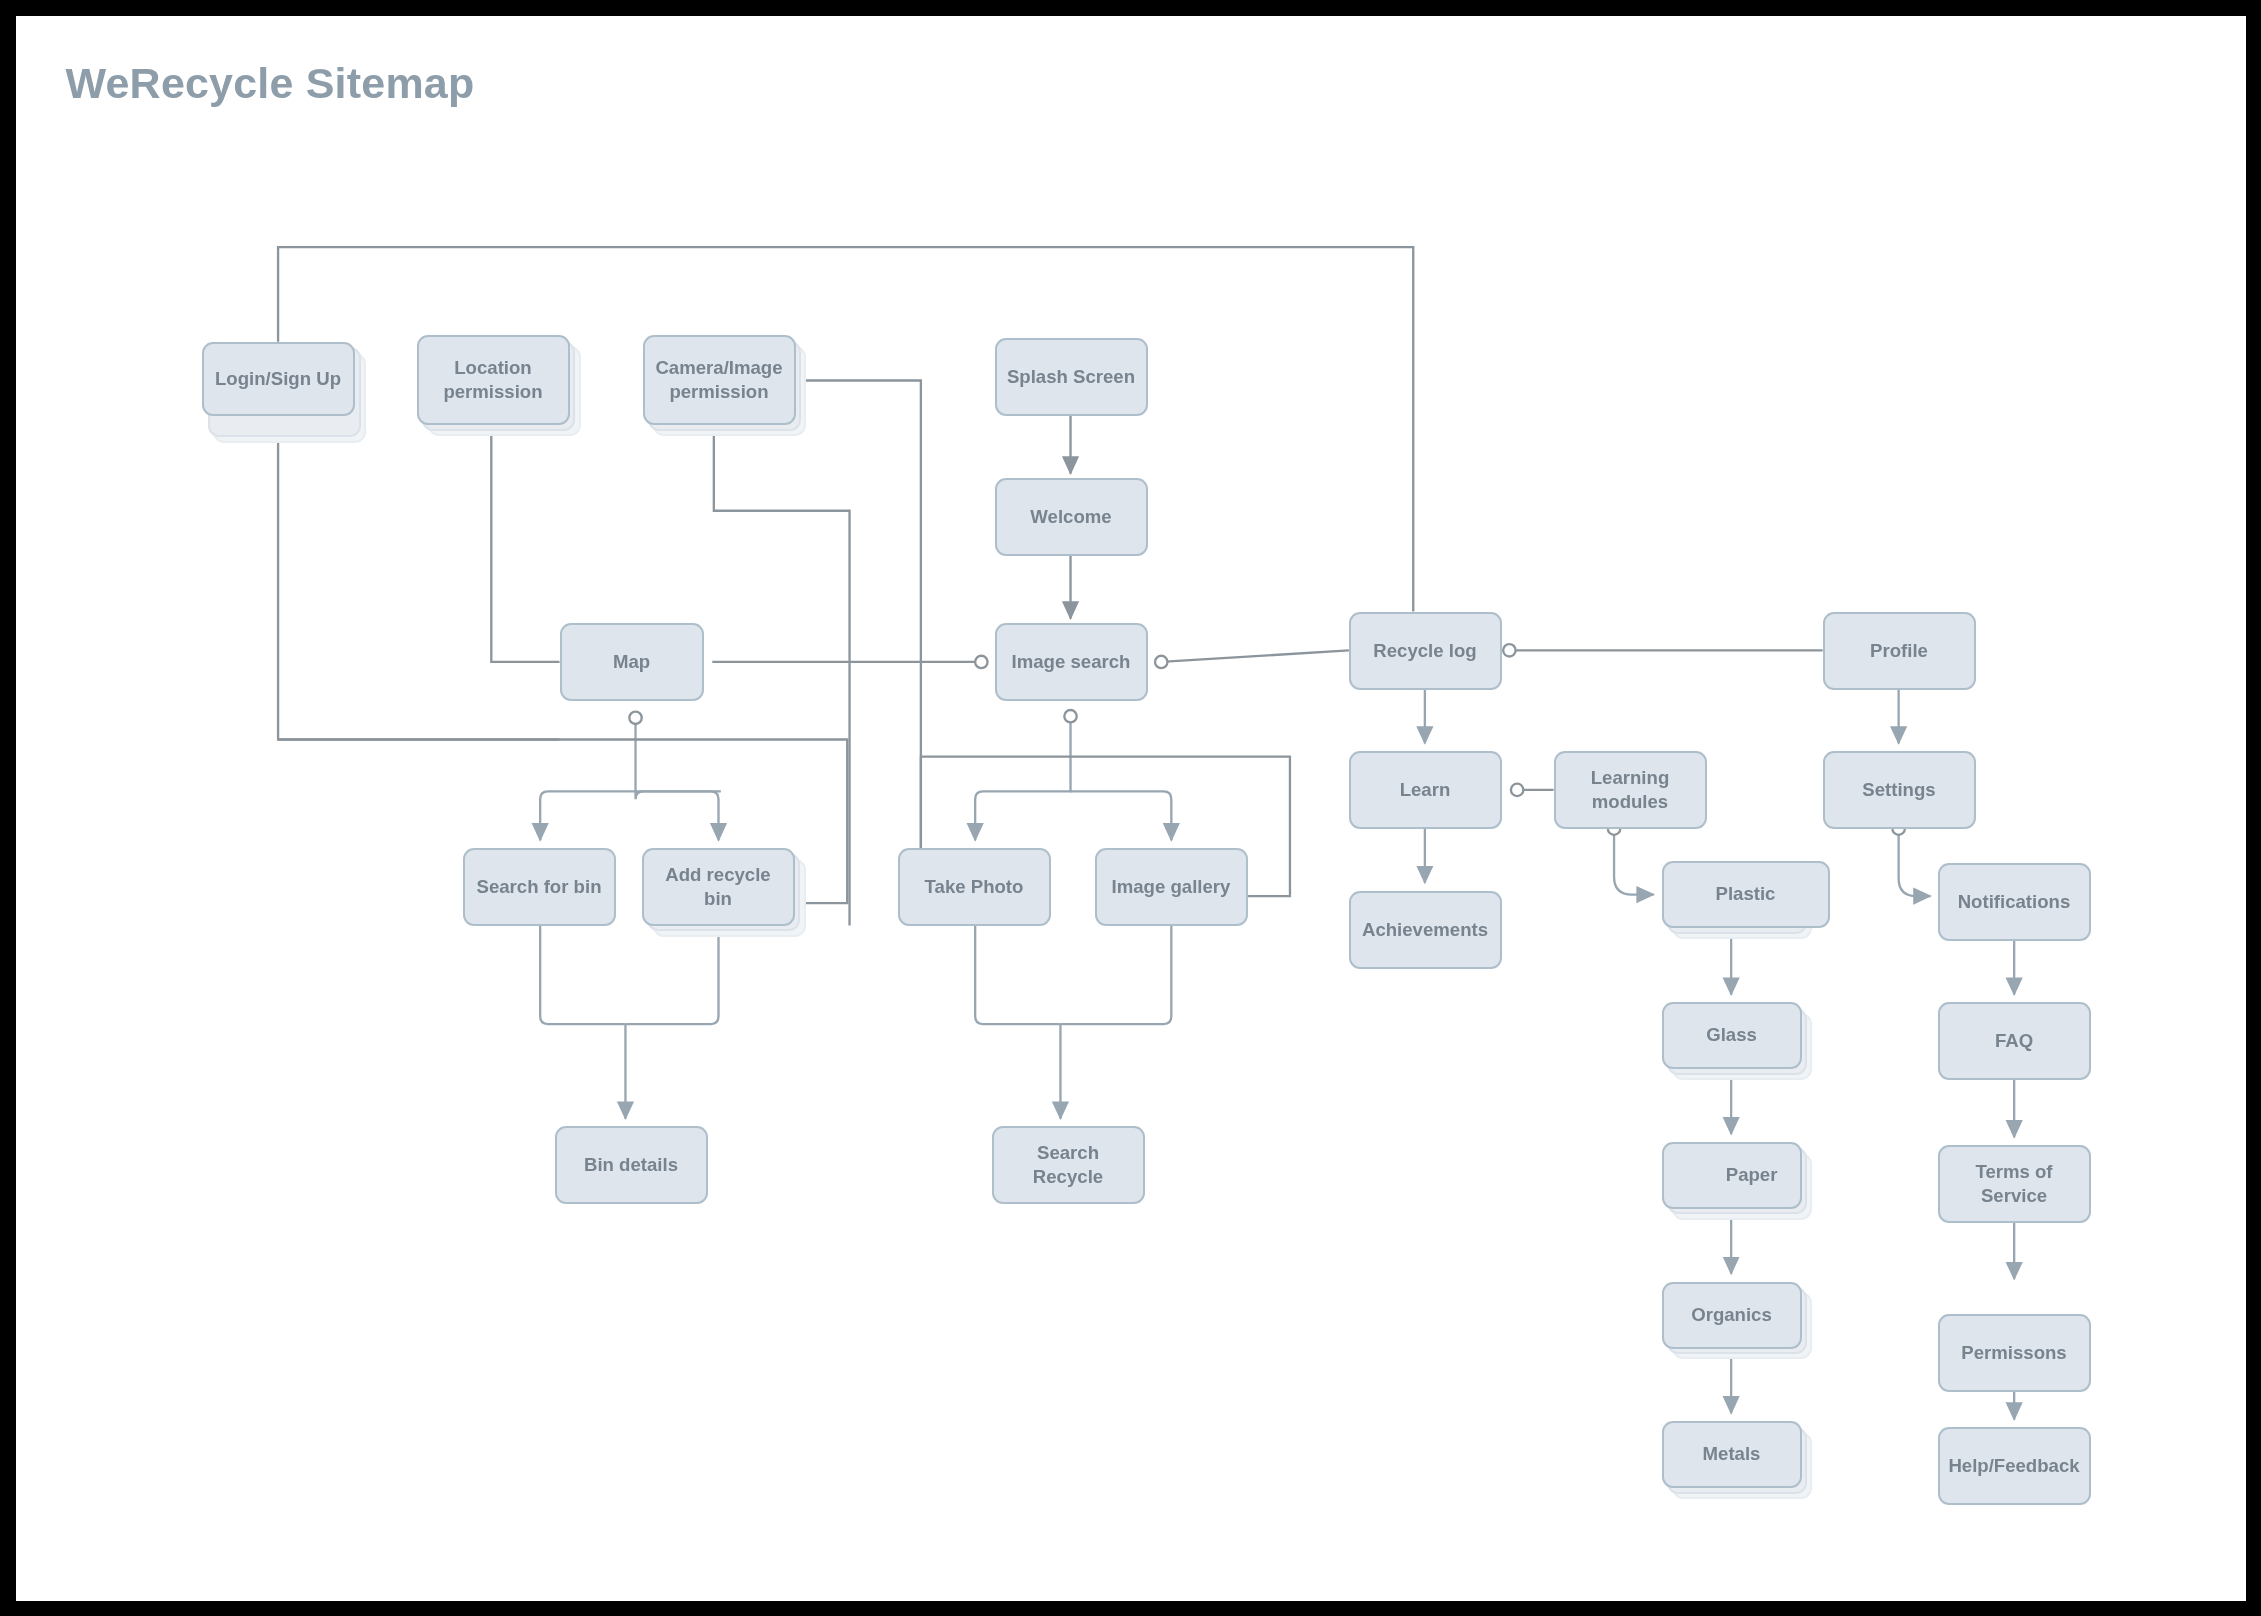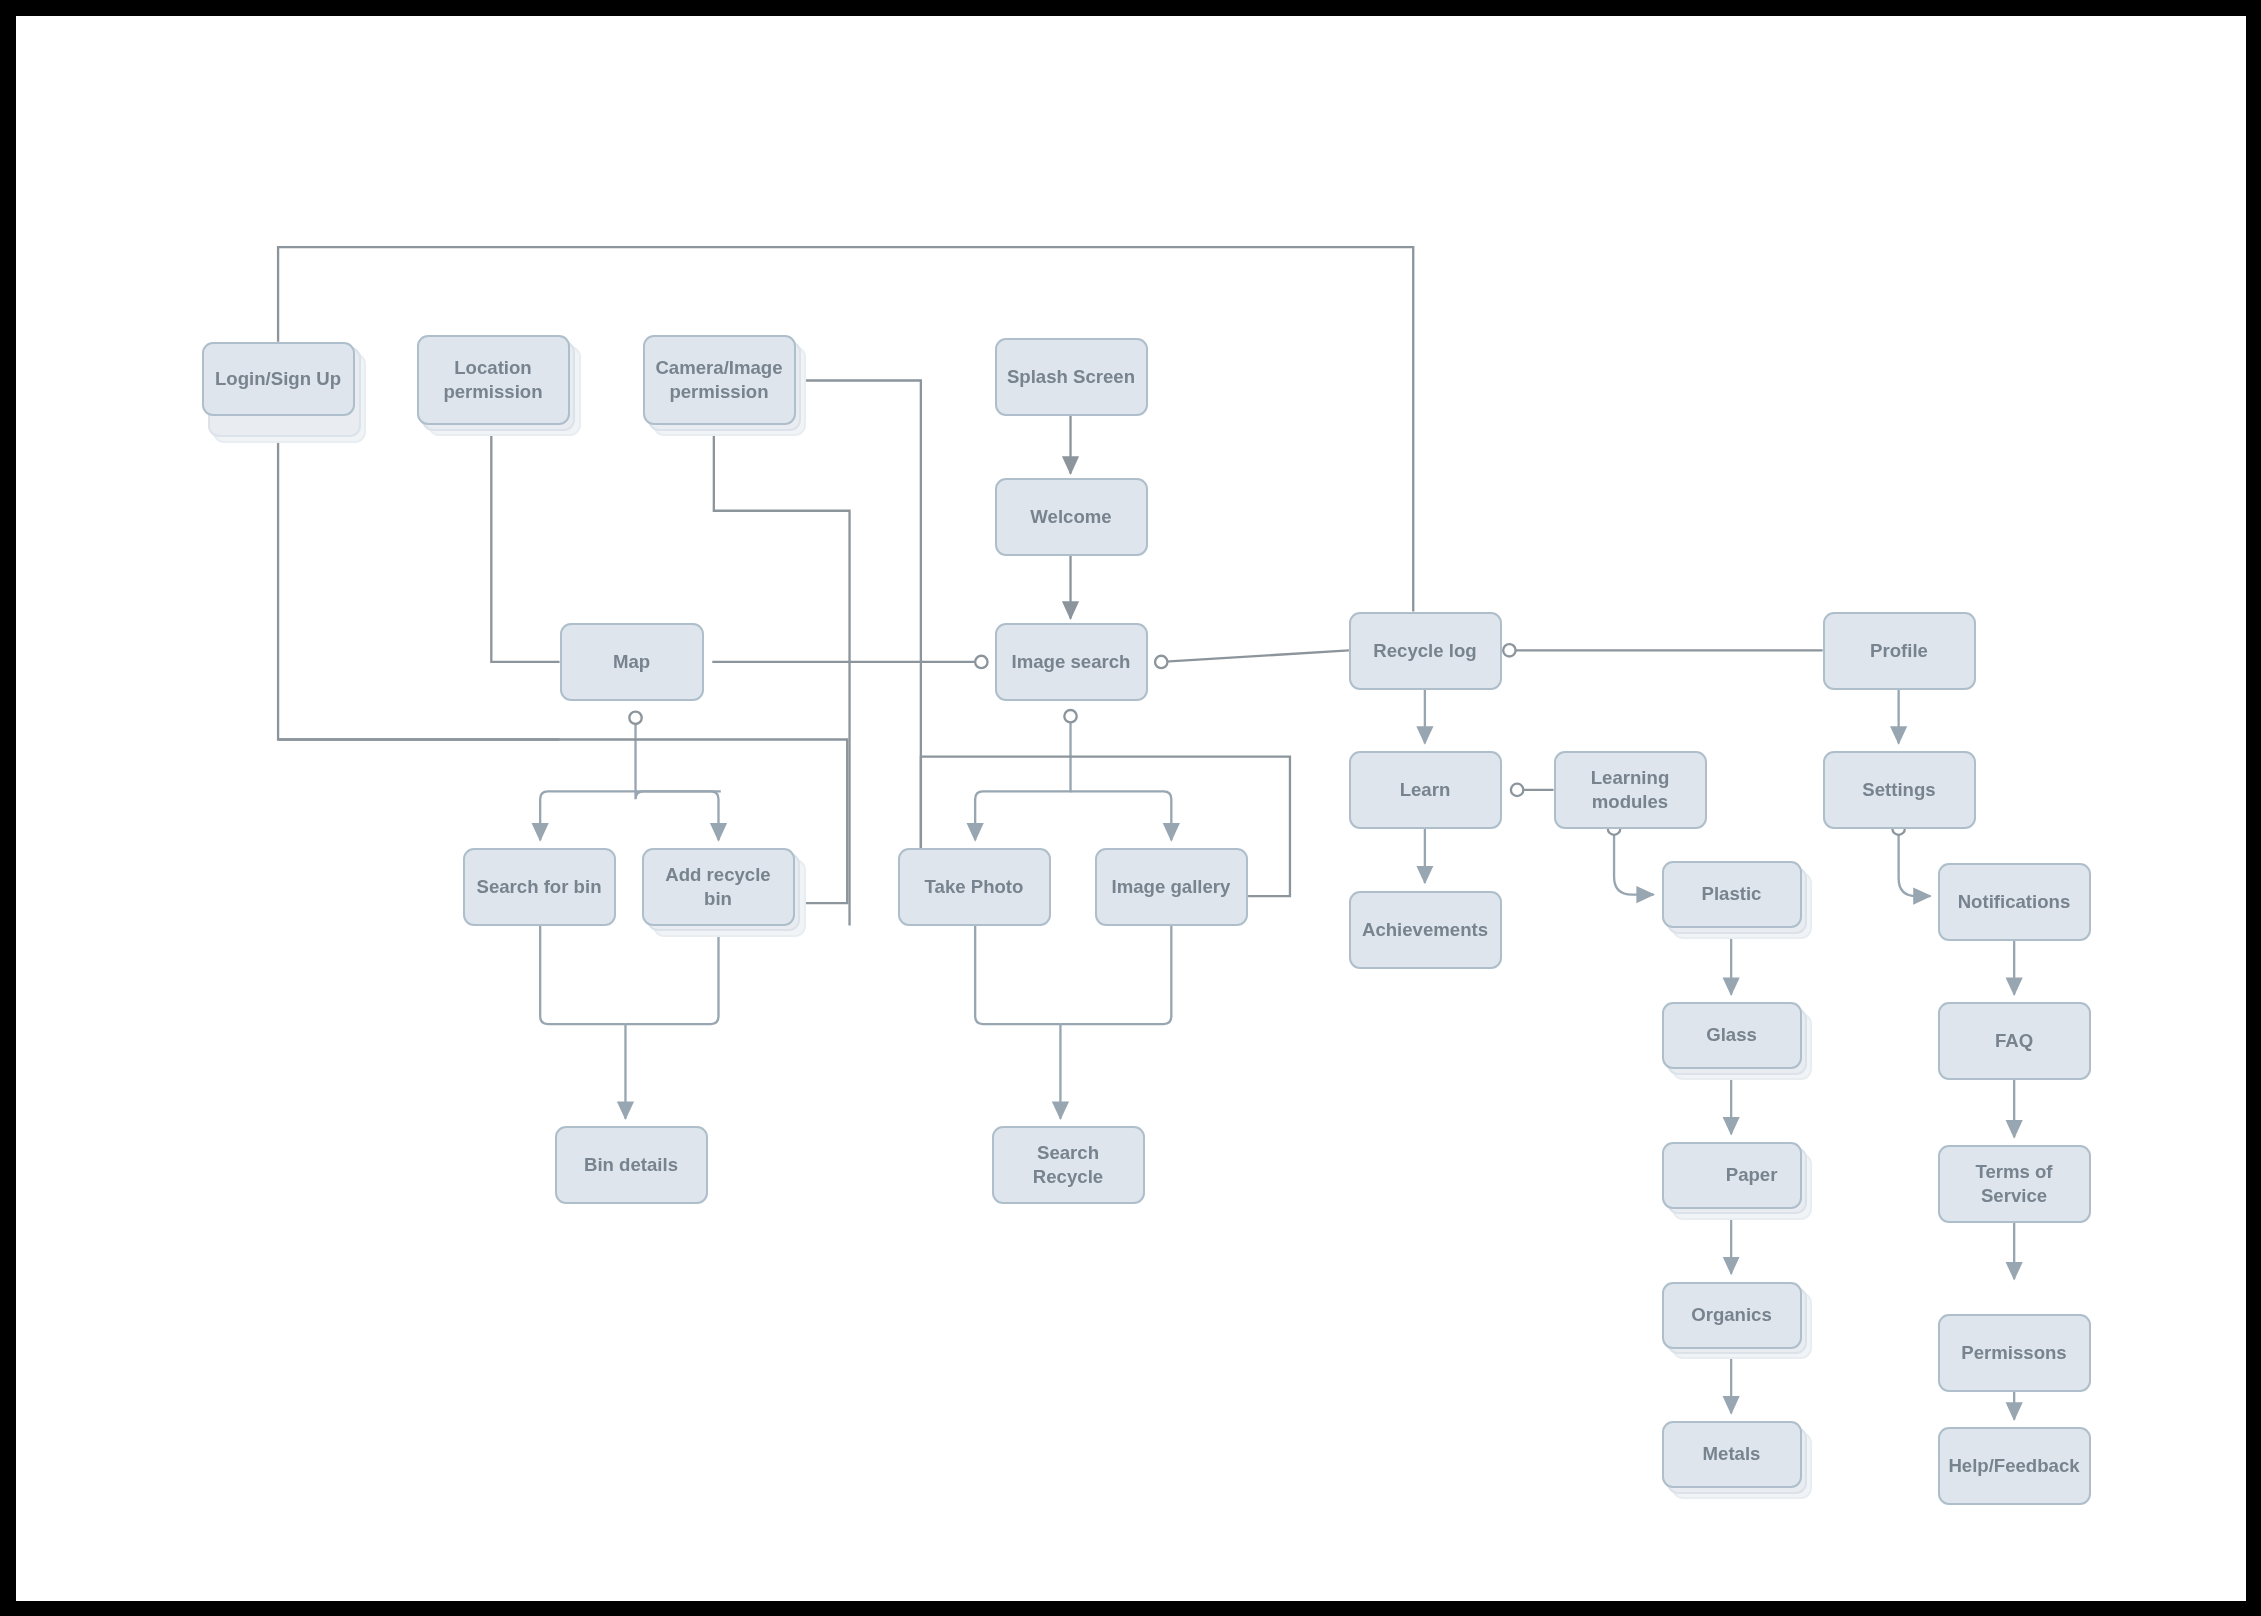--- a/index.html
+++ b/index.html
@@ -14,20 +14,21 @@
   .stack{position:absolute;box-sizing:border-box;border-radius:11px;z-index:3;}
   .stack.s1{background:#e9edf2;border:2.3px solid #dbe2e9;}
   .stack.s2{background:#f1f4f7;border:2.3px solid #e8edf1;}
 </style>
 </head>
 <body>
 
 <div id="canvas">
   <div id="page">
 
+    <div id="title">WeRecycle Sitemap</div>
 
     <svg id="edges" viewBox="0 0 2876 2044" xmlns="http://www.w3.org/2000/svg">
       <defs>
         <marker id="ah" markerWidth="9" markerHeight="9" refX="7.4" refY="4.5" orient="auto" markerUnits="strokeWidth">
           <path d="M0,0.8 L8,4.5 L0,8.2 z" fill="#8c959c"></path>
         </marker>
         <marker id="ahl" markerWidth="9" markerHeight="9" refX="7.4" refY="4.5" orient="auto" markerUnits="strokeWidth">
           <path d="M0,0.8 L8,4.5 L0,8.2 z" fill="#98a6b1"></path>
         </marker>
       </defs>
@@ -173,21 +174,21 @@
           <span>Learning<br>modules</span>
         </div>
         <div class="node" style="left: 1807px; top: 735px; width: 153px; height: 78px;">
           <span>Settings</span>
         </div>
         <div class="node" style="left: 1333px; top: 875px; width: 153px; height: 78px;">
           <span>Achievements</span>
         </div>
         <div class="stack s2" style="left: 1656px; top: 856px; width: 140px; height: 67px;"></div>
         <div class="stack s1" style="left: 1651px; top: 851px; width: 140px; height: 67px;"></div>
-        <div class="node" style="left: 1646px; top: 845px; width: 140px; height: 67px;">
+        <div class="node" style="left: 1646px; top: 845px; width: 168px; height: 67px;">
           <span>Plastic</span>
         </div>
         <div class="node" style="left: 1922px; top: 847px; width: 153px; height: 78px;">
           <span>Notifications</span>
         </div>
         <div class="node" style="left: 539px; top: 1110px; width: 153px; height: 78px;">
           <span>Bin details</span>
         </div>
         <div class="node" style="left: 976px; top: 1110px; width: 153px; height: 78px;">
           <span>Search Recycle</span>

